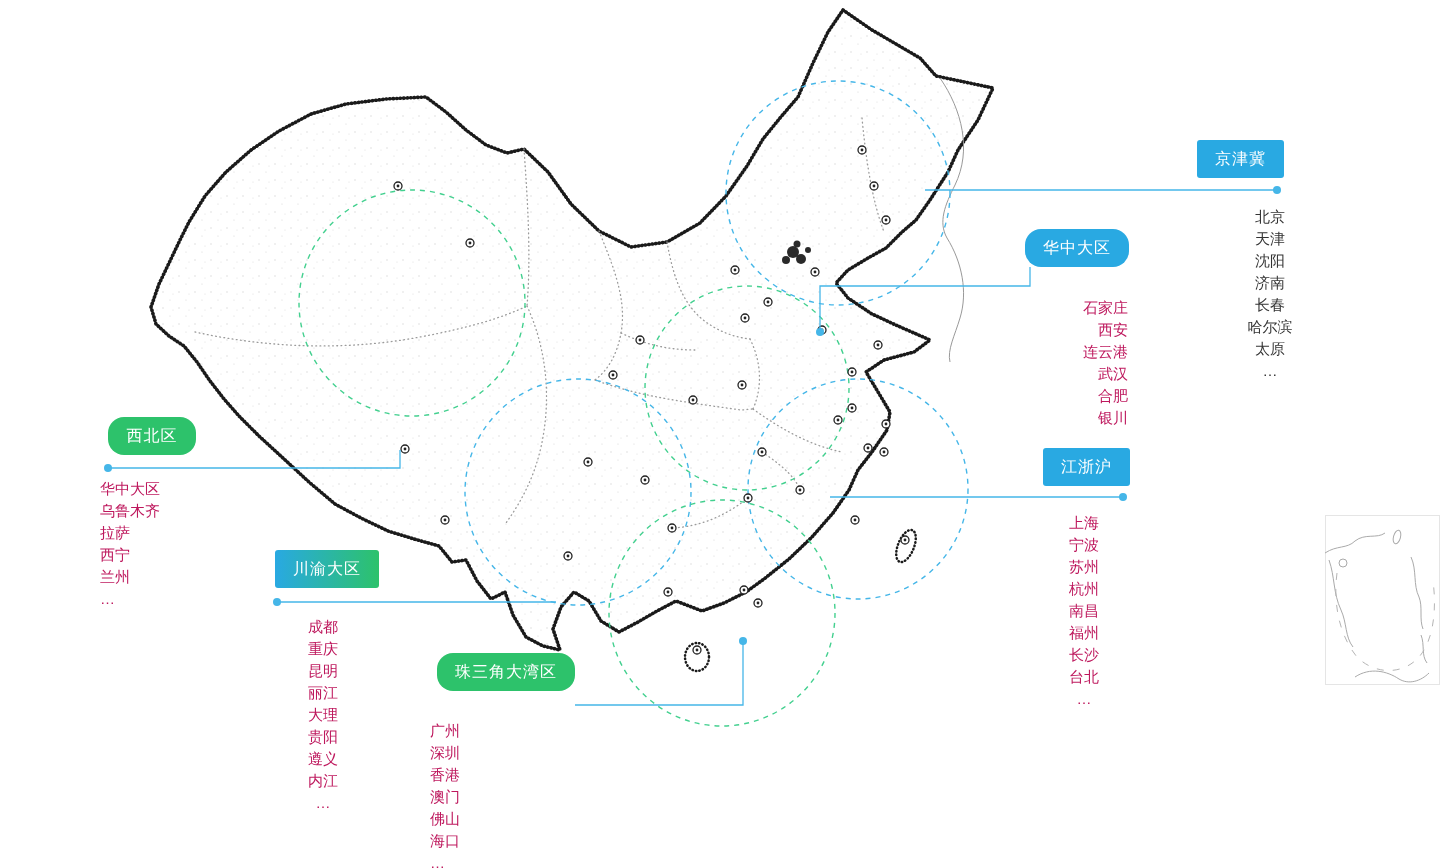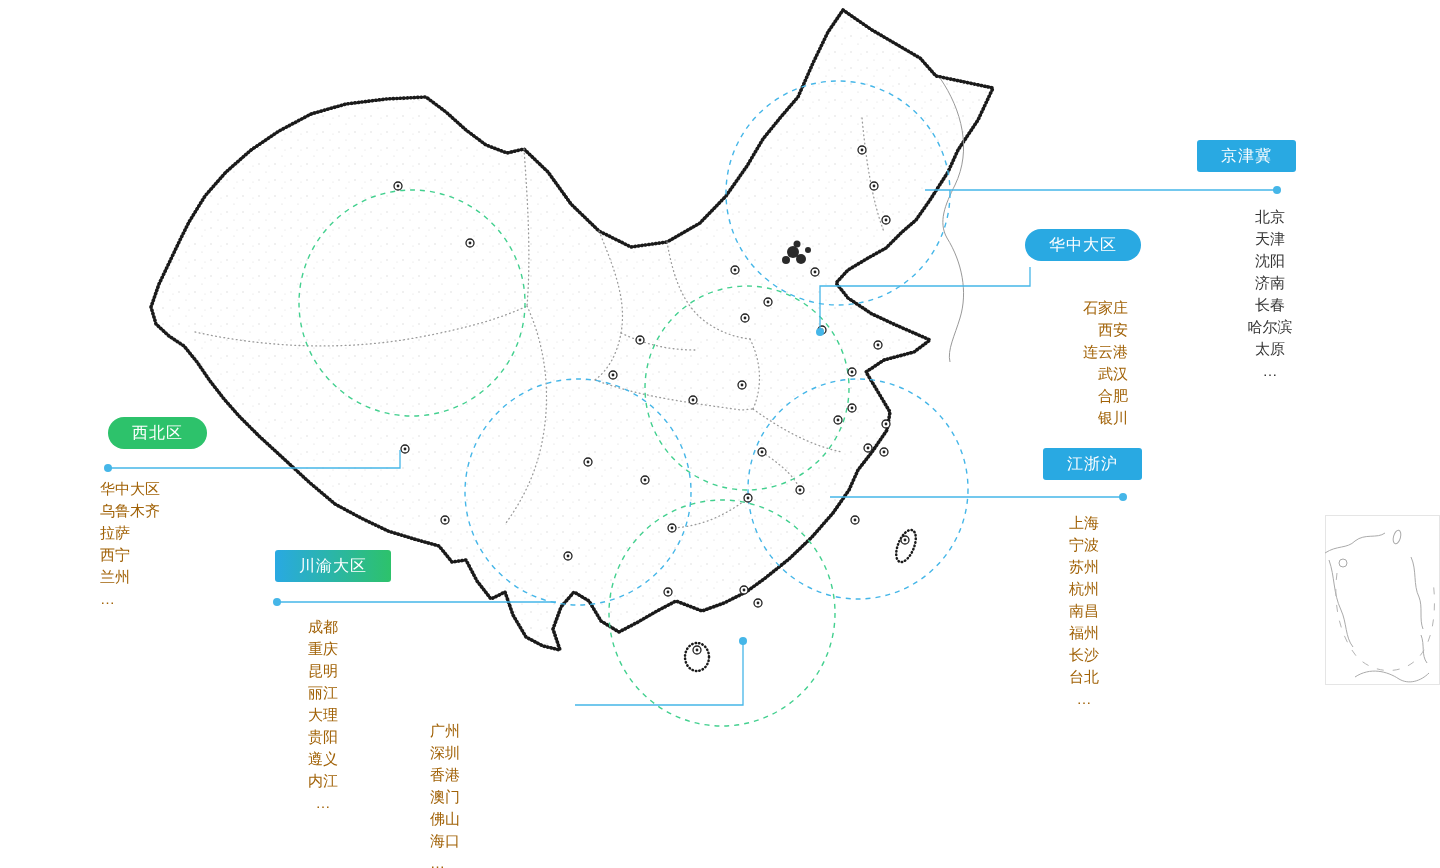--- a/index.html
+++ b/index.html
@@ -4,31 +4,31 @@
 <style>
   html,body{margin:0;padding:0;}
   body{
     width:1440px;height:868px;position:relative;background:#ffffff;
     font-family:"Liberation Sans","DejaVu Sans",sans-serif;overflow:hidden;
   }
   .stage{position:absolute;left:0;top:0;width:1440px;height:868px;}
   svg.map{position:absolute;left:0;top:0;z-index:0;}
 
   .region-label{
-    position:absolute;z-index:2;height:32px;border-radius:3px;
+    position:absolute;z-index:2;height:38px;border-radius:3px;
     display:flex;align-items:center;justify-content:center;
     color:#fff;font-size:16px;letter-spacing:1px;cursor:pointer;
-    box-sizing:border-box;padding:0 24px;
+    box-sizing:border-box;padding:0 18px;
   }
   .theme-blue{background:#29a9e2;}
   .theme-green{background:#2dc26b;border-radius:16px;}
   .theme-teal{background:linear-gradient(90deg,#29a9e2,#2dc26b);}
 
   .city-list{
-    position:absolute;z-index:2;font-size:15px;line-height:22px;color:#a16207;
+    position:absolute;z-index:2;font-size:15px;line-height:22px;color:#be185d;
   }
   .city{height:22px;white-space:nowrap;}
 
   #label-jingjinji{left:1197px;top:140px;min-width:83px;}
   #label-huazhong{left:1025px;top:229px;min-width:101px;border-radius:16px;}
   #label-xibei{left:108px;top:417px;min-width:88px;}
   #label-chuanyu{left:275px;top:550px;min-width:101px;}
   #label-zhusanjiao{left:437px;top:653px;min-width:134px;}
   #label-jiangzhehu{left:1043px;top:448px;min-width:82px;}
 
@@ -172,20 +172,21 @@
       <path d="M96,120 C100,130 96,140 102,148"></path>
       <path d="M30,162 C45,152 62,156 74,164 C84,170 96,166 104,158"></path>
       <path d="M12,58 C8,88 14,120 32,142 C50,160 78,160 94,142 C108,126 112,96 108,66" stroke="#b5b5b5" stroke-dasharray="7 9"></path>
     </g>
   </svg>
 
   <div class="region-label theme-blue" id="label-jingjinji">京津冀</div>
   <div class="region-label theme-blue" id="label-huazhong">华中大区</div>
   <div class="region-label theme-green" id="label-xibei">西北区</div>
   <div class="region-label theme-teal" id="label-chuanyu">川渝大区</div>
+  <div class="region-label theme-green" id="label-zhusanjiao">珠三角大湾区</div>
   <div class="region-label theme-blue" id="label-jiangzhehu">江浙沪</div>
 
   <div class="city-list" id="list-jingjinji">
     <div class="city">北京</div>
     <div class="city">天津</div>
     <div class="city">沈阳</div>
     <div class="city">济南</div>
     <div class="city">长春</div>
     <div class="city">哈尔滨</div>
     <div class="city">太原</div>

